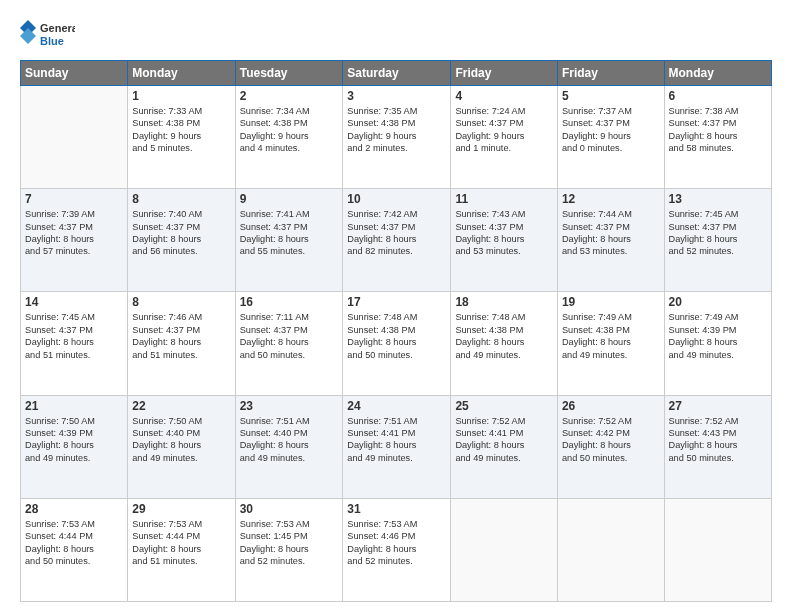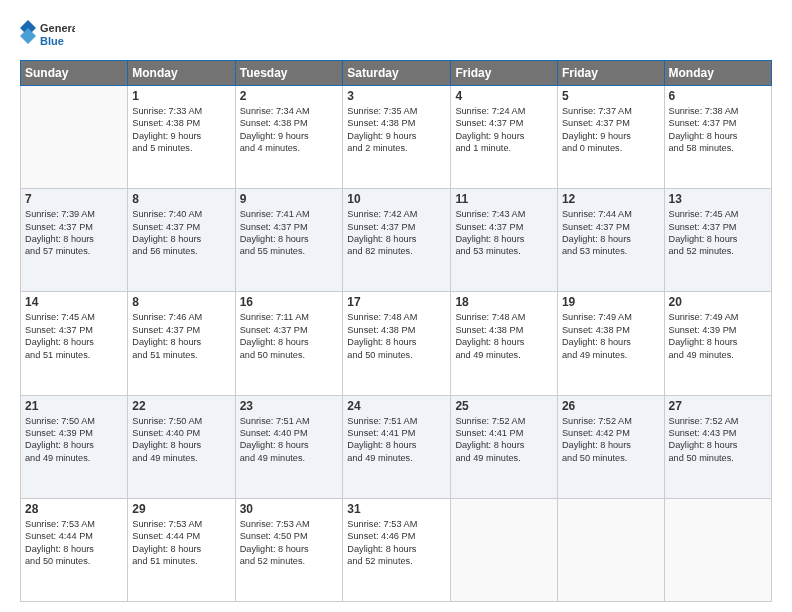--- a/index.html
+++ b/index.html
@@ -328,21 +328,21 @@
           <td>
             <span class="day-number">29</span>
             <span class="cell-line">Sunrise: 7:53 AM</span>
             <span class="cell-line">Sunset: 4:44 PM</span>
             <span class="cell-line">Daylight: 8 hours</span>
             <span class="cell-line">and 51 minutes.</span>
           </td>
           <td>
             <span class="day-number">30</span>
             <span class="cell-line">Sunrise: 7:53 AM</span>
-            <span class="cell-line">Sunset: 4:50 PM</span>
+            <span class="cell-line">Sunset: 1:45 PM</span>
             <span class="cell-line">Daylight: 8 hours</span>
             <span class="cell-line">and 52 minutes.</span>
           </td>
           <td>
             <span class="day-number">31</span>
             <span class="cell-line">Sunrise: 7:53 AM</span>
             <span class="cell-line">Sunset: 4:46 PM</span>
             <span class="cell-line">Daylight: 8 hours</span>
             <span class="cell-line">and 52 minutes.</span>
           </td>

